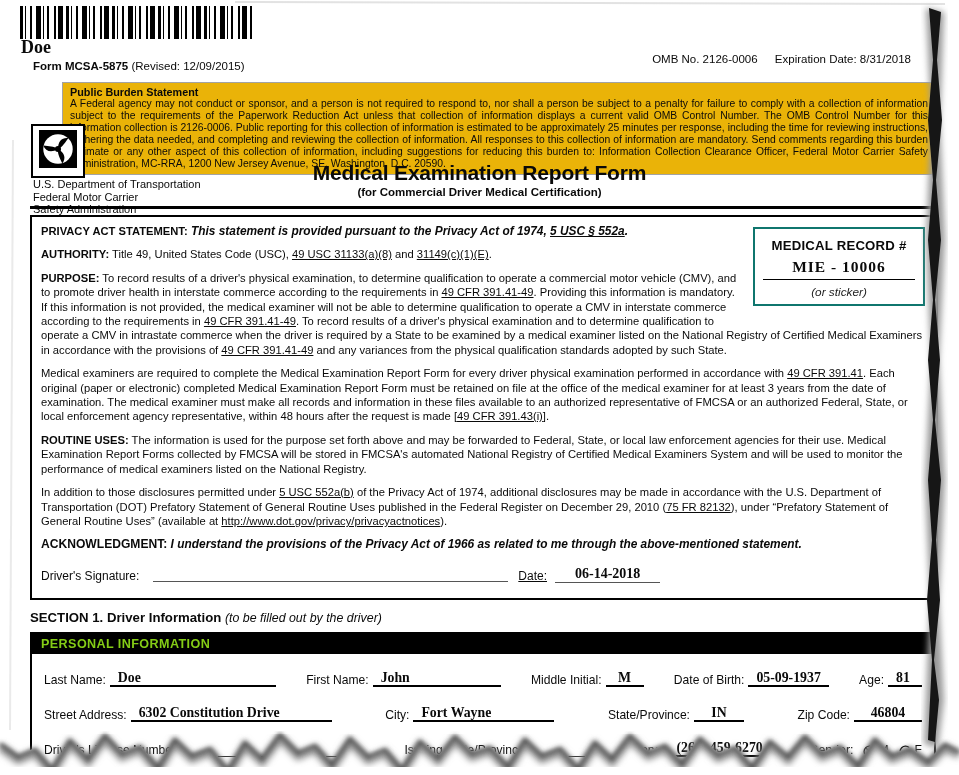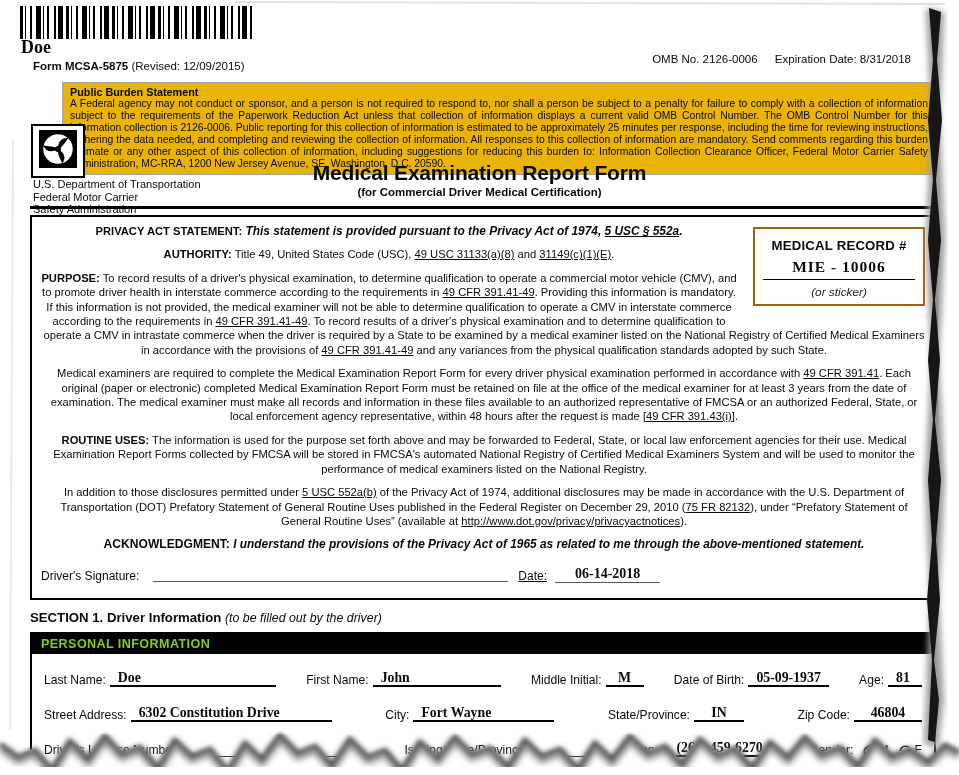--- a/index.html
+++ b/index.html
@@ -30,25 +30,25 @@
     background:#fff;display:flex;align-items:center;justify-content:center;z-index:5;}
   .dept{position:absolute;left:33px;top:178px;font-size:11px;line-height:12.5px;}
   .titleblock{position:absolute;left:200px;right:200px;top:161px;text-align:center;}
   .titleblock h1{margin:0;font-size:21px;font-weight:bold;letter-spacing:-0.2px;}
   .titleblock .sub{font-size:11.5px;font-weight:bold;margin-top:1px;}
   .thickrule{position:absolute;left:30px;top:206px;width:905px;height:3px;background:#000;}
 
   
   .privacy{position:absolute;left:30px;top:215px;width:886px;height:367px;border:2px solid #000;
     padding:7px 9px;background:#fff;font-size:11.2px;line-height:14.4px;}
-  .privacy p{margin:0 0 9px;text-align:center;}
+  .privacy p{margin:0 0 9px;}
   .lab{font-weight:bold;}
   .bi{font-weight:bold;font-style:italic;font-size:11.9px;}
   .u{text-decoration:underline;}
-  .medrec{float:right;width:156px;border:2px solid #a16207;margin:3px 2px 10px 16px;
+  .medrec{float:right;width:156px;border:2px solid #0f766e;margin:3px 2px 10px 16px;
     padding:10px 6px 5px;text-align:center;background:#fff;}
   .medrec .mr-l{font-weight:bold;font-size:13.2px;letter-spacing:0.2px;}
   .medrec .mr-v{font-family:"Liberation Serif",serif;font-weight:bold;font-size:15.5px;
     letter-spacing:1px;margin-top:7px;}
   .medrec .mr-line{border-top:1.6px solid #000;margin:4px 2px 5px;}
   .medrec .mr-h{font-style:italic;font-size:11.8px;color:#222;}
   .ack{font-size:12.1px;margin-top:4px;}
   .sigrow{display:flex;align-items:flex-end;margin-top:15px;font-size:12px;}
   .sigrow .siglab{white-space:nowrap;}
   .sigline{width:355px;border-bottom:1.3px solid #555;margin:0 10px 1px 14px;height:13px;}
@@ -141,21 +141,21 @@
     <p><span class="lab">AUTHORITY:</span><span> Title 49, United States Code (USC), </span><span class="u">49 USC 31133(a)(8)</span><span> and </span><span class="u">31149(c)(1)(E)</span><span>.</span></p>
 
     <p><span class="lab">PURPOSE:</span><span> To record results of a driver's physical examination, to determine qualification to operate a commercial motor vehicle (CMV), and to promote driver health in interstate commerce according to the requirements in </span><span class="u">49 CFR 391.41-49</span><span>. Providing this information is mandatory. If this information is not provided, the medical examiner will not be able to determine qualification to operate a CMV in interstate commerce according to the requirements in </span><span class="u">49 CFR 391.41-49</span><span>. To record results of a driver's physical examination and to determine qualification to operate a CMV in intrastate commerce when the driver is required by a State to be examined by a medical examiner listed on the National Registry of Certified Medical Examiners in accordance with the provisions of </span><span class="u">49 CFR 391.41-49</span><span> and any variances from the physical qualification standards adopted by such State.</span></p>
 
     <p><span>Medical examiners are required to complete the Medical Examination Report Form for every driver physical examination performed in accordance with </span><span class="u">49 CFR 391.41</span><span>. Each original (paper or electronic) completed Medical Examination Report Form must be retained on file at the office of the medical examiner for at least 3 years from the date of examination. The medical examiner must make all records and information in these files available to an authorized representative of FMCSA or an authorized Federal, State, or local enforcement agency representative, within 48 hours after the request is made [</span><span class="u">49 CFR 391.43(i)</span><span>].</span></p>
 
     <p><span class="lab">ROUTINE USES:</span><span> The information is used for the purpose set forth above and may be forwarded to Federal, State, or local law enforcement agencies for their use. Medical Examination Report Forms collected by FMCSA will be stored in FMCSA's automated National Registry of Certified Medical Examiners System and will be used to monitor the performance of medical examiners listed on the National Registry.</span></p>
 
     <p><span>In addition to those disclosures permitted under </span><span class="u">5 USC 552a(b)</span><span> of the Privacy Act of 1974, additional disclosures may be made in accordance with the U.S. Department of Transportation (DOT) Prefatory Statement of General Routine Uses published in the Federal Register on December 29, 2010 (</span><span class="u">75 FR 82132</span><span>), under “Prefatory Statement of General Routine Uses” (available at </span><span class="u">http://www.dot.gov/privacy/privacyactnotices</span><span>).</span></p>
 
-    <p class="ack"><span class="lab">ACKNOWLEDGMENT:</span><span class="bi"> I understand the provisions of the Privacy Act of 1965 as related to me through the above-mentioned statement.</span></p>
+    <p class="ack"><span class="lab">ACKNOWLEDGMENT:</span><span class="bi"> I understand the provisions of the Privacy Act of 1966 as related to me through the above-mentioned statement.</span></p>
 
     <div class="sigrow">
       <span class="siglab">Driver's Signature:</span>
       <span class="sigline"></span>
       <span class="datelab">Date:</span>
       <span class="dateval">06-14-2018</span>
     </div>
   </div>
 
   <div class="sec1">

